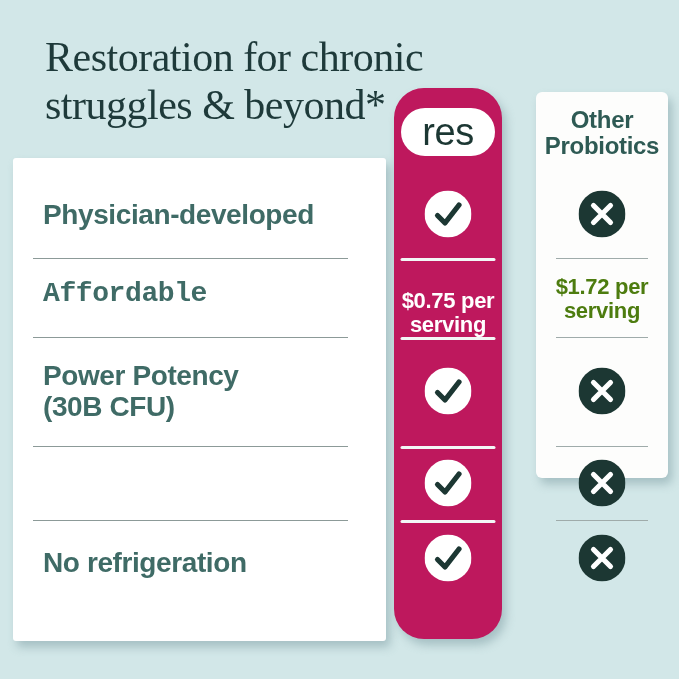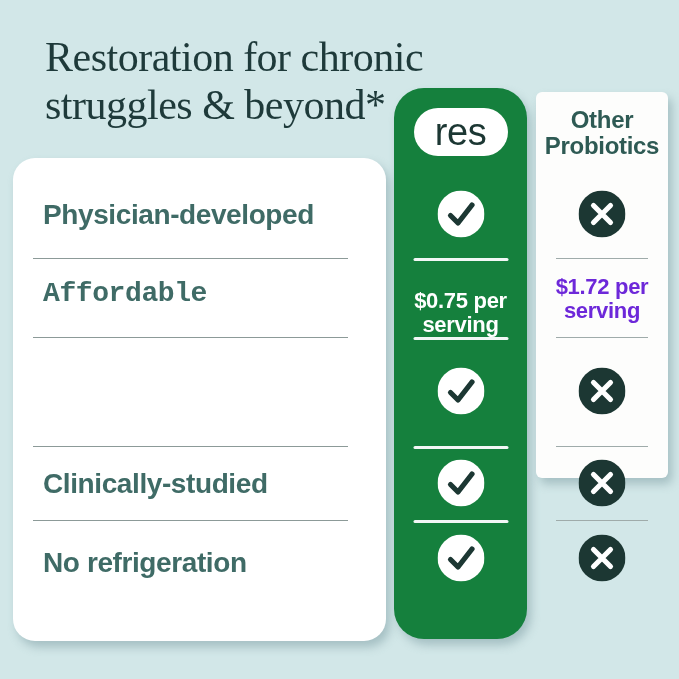--- a/index.html
+++ b/index.html
@@ -30,21 +30,21 @@
   .card {
     position: absolute;
     box-shadow: 4px 6px 10px rgba(110, 145, 150, 0.45);
   }
 
   
   .features {
     left: 13px; top: 158px;
     width: 373px; height: 483px;
     background: #ffffff;
-    border-radius: 22px;
+    border-radius: 3px;
   }
   .feat {
     position: absolute;
     left: 30px;
     width: 322px;
     transform: translateY(-50%);
     font-weight: bold;
     font-size: 28px;
     line-height: 31px;
     letter-spacing: -0.4px;
@@ -89,22 +89,22 @@
     text-align: center;
     font-weight: bold;
     font-size: 22px;
     line-height: 23.5px;
     letter-spacing: -0.3px;
   }
 
   
   .rescol {
     left: 394px; top: 88px;
-    width: 133px; height: 551px;
-    background: #15803d;
+    width: 108px; height: 551px;
+    background: #be185d;
     border-radius: 30px;
   }
   .rescol .cdiv { width: 95px; height: 2.5px; background: #f2f7f6; border-radius: 2px; }
   .rescol .price { color: #ffffff; }
   .pill {
     position: absolute;
     left: 50%; top: 44px;
     transform: translate(-50%, -50%);
     width: 94px; height: 48px;
     background: #ffffff;
@@ -130,21 +130,21 @@
   .rd4 { top: 432px; }
 
   
   .othercol {
     left: 536px; top: 92px;
     width: 132px; height: 386px;
     background: #fdfdfc;
     border-radius: 6px;
   }
   .othercol .cdiv { width: 92px; height: 1px; background: #9fabaa; }
-  .othercol .price { color: #6d28d9; }
+  .othercol .price { color: #4d7c0f; }
   .colhead {
     position: absolute;
     left: 50%; top: 41px;
     transform: translate(-50%, -50%);
     width: 122px;
     text-align: center;
     font-weight: bold;
     font-size: 24px;
     line-height: 26px;
     letter-spacing: -0.3px;
@@ -165,22 +165,22 @@
 
 <div class="stage">
 
   <h1 class="title">Restoration for chronic struggles &amp; beyond*</h1>
 
   <section class="card features">
     <div class="feat f1">Physician-developed</div>
     <div class="fdiv fd1"></div>
     <div class="feat f2">Affordable</div>
     <div class="fdiv fd2"></div>
+    <div class="feat f3 narrow">Power Potency (30B CFU)</div>
     <div class="fdiv fd3"></div>
-    <div class="feat f4">Clinically-studied</div>
     <div class="fdiv fd4"></div>
     <div class="feat f5">No refrigeration</div>
   </section>
 
   <section class="card rescol">
     <div class="pill">
       <span>res</span>
     </div>
 
     <div class="cell rc1">

